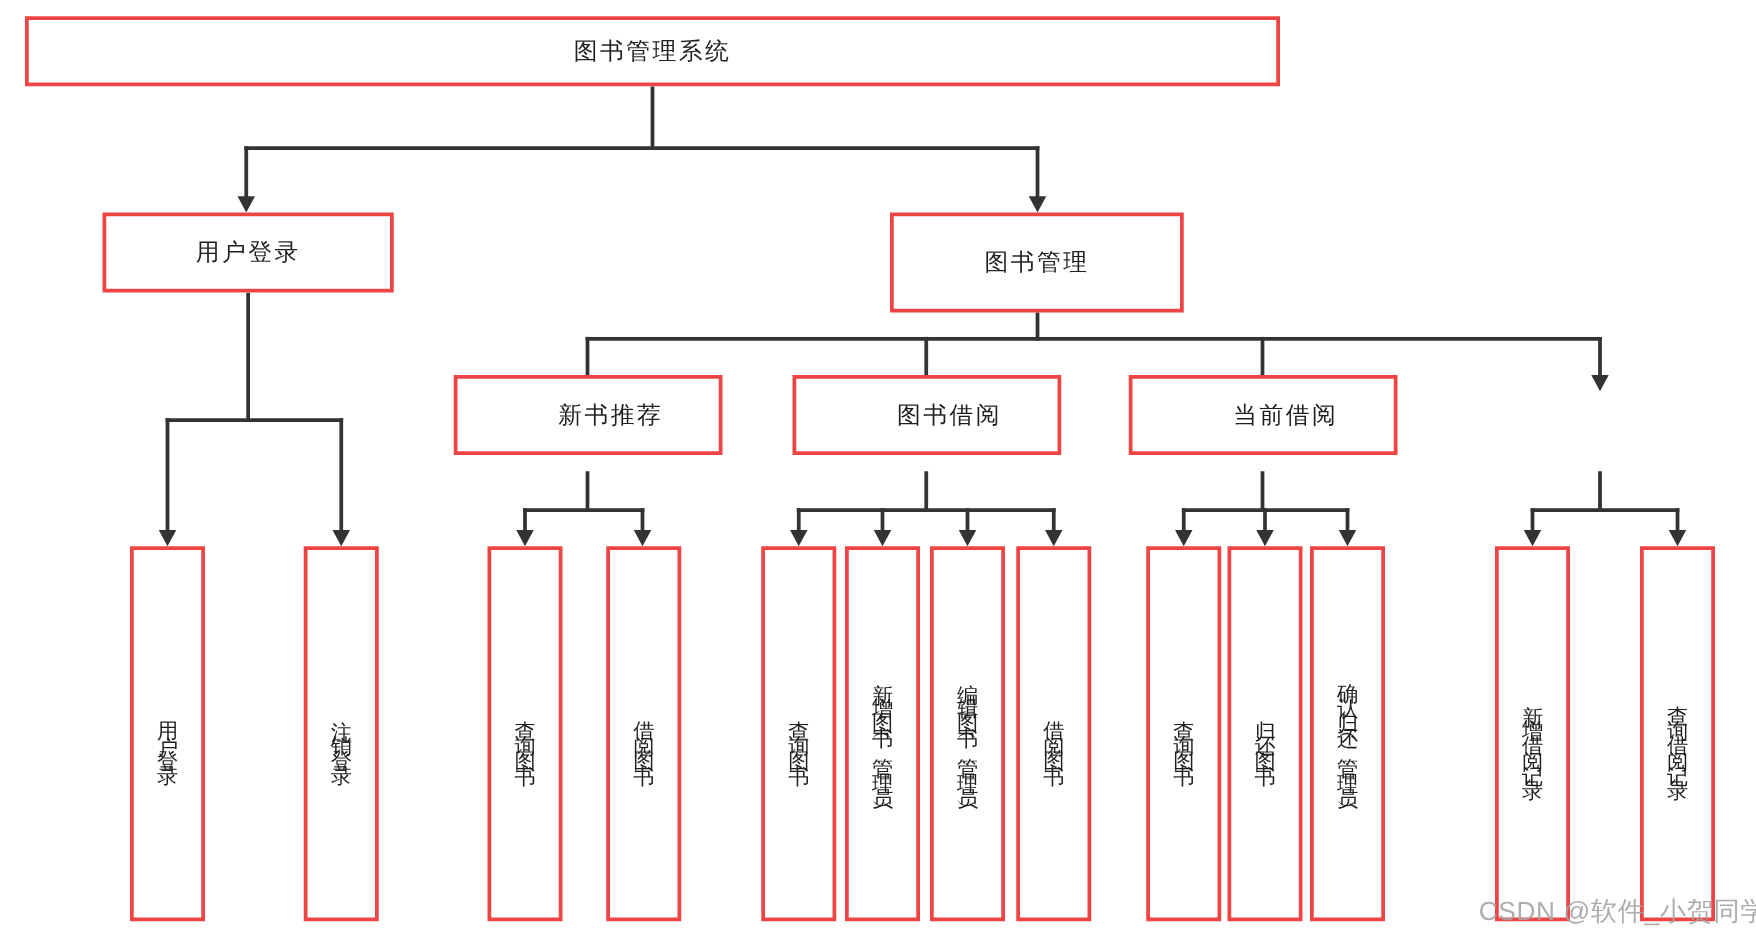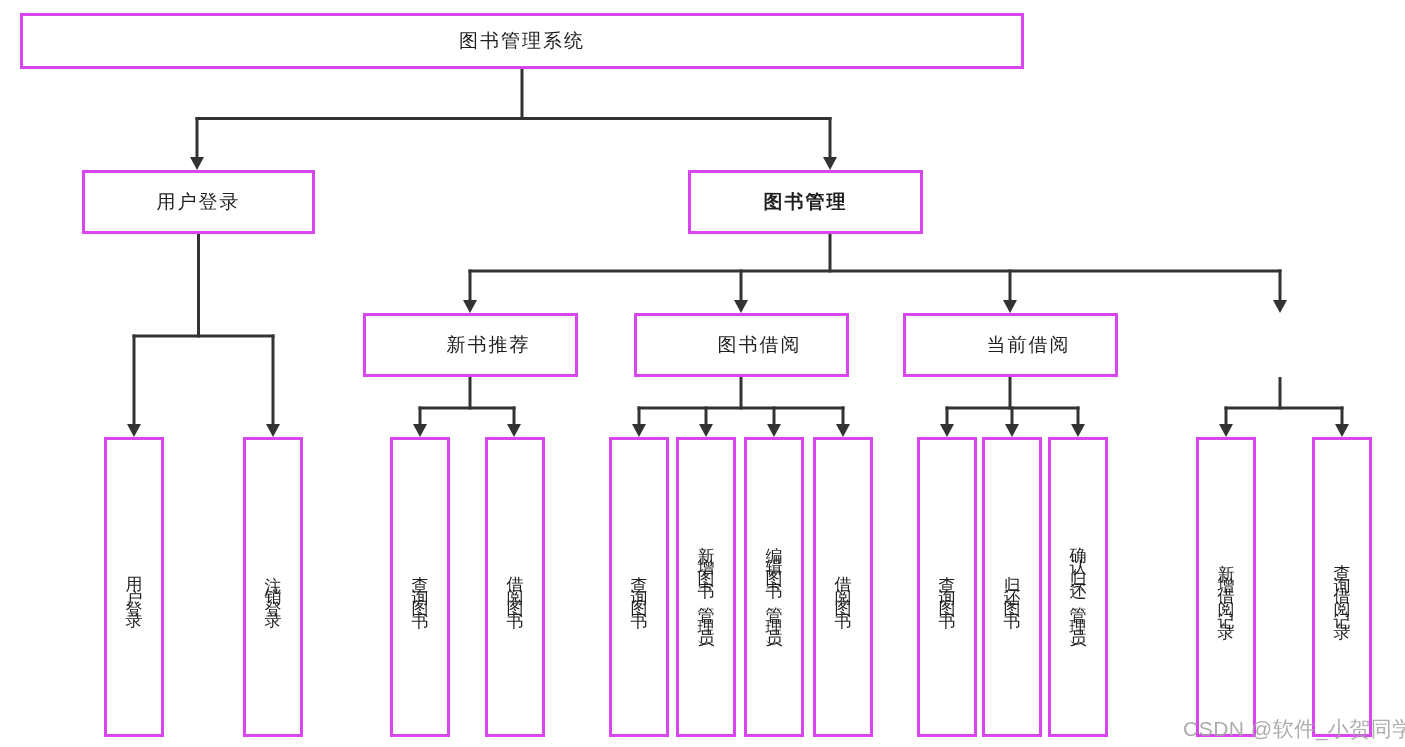--- a/index.html
+++ b/index.html
@@ -2,35 +2,35 @@
 <html><head>
 <meta charset="utf-8">
 <style>
   html,body{margin:0;padding:0;background:#ffffff;}
   .stage{
     position:relative;width:1405px;height:747px;background:#ffffff;
     font-family:"Liberation Sans","DejaVu Sans",sans-serif;color:#1f1f1f;overflow:hidden;
   }
   .connectors{position:absolute;left:0;top:0;z-index:1;}
   .box{
-    position:absolute;box-sizing:border-box;border:3px solid #d946ef;background:#ffffff;
+    position:absolute;box-sizing:border-box;border:3px solid #ef4444;background:#ffffff;
     display:flex;align-items:center;justify-content:center;z-index:2;
   }
   .hlabel{font-size:19px;letter-spacing:2px;white-space:nowrap;}
   .vtext{
     writing-mode:vertical-lr;text-orientation:mixed;
     font-size:17px;letter-spacing:12px;line-height:1;
   }
   
   .b-root{left:20px;top:13px;width:1004px;height:56px;}
   
   .b-user-login{left:82px;top:170px;width:233px;height:64px;}
-  .b-book-mgmt{left:688px;top:170px;width:235px;height:64px;font-weight:bold;}
+  .b-book-mgmt{left:712px;top:170px;width:235px;height:80px;}
   
-  .b-l3{top:313px;width:215px;height:64px;padding-left:36px;}
+  .b-l3{top:300px;width:215px;height:64px;padding-left:36px;}
   .b-new-book{left:363px;}
   .b-borrowing{left:634px;}
   .b-current{left:903px;}
   .b-records{left:1173px;}
   
   .b-leaf{top:437px;width:60px;height:300px;}
   .leaf-1{left:104px;}  .leaf-2{left:243px;}
   .leaf-3{left:390px;}  .leaf-4{left:485px;}
   .leaf-5{left:609px;}  .leaf-6{left:676px;}
   .leaf-7{left:744px;}  .leaf-8{left:813px;}

